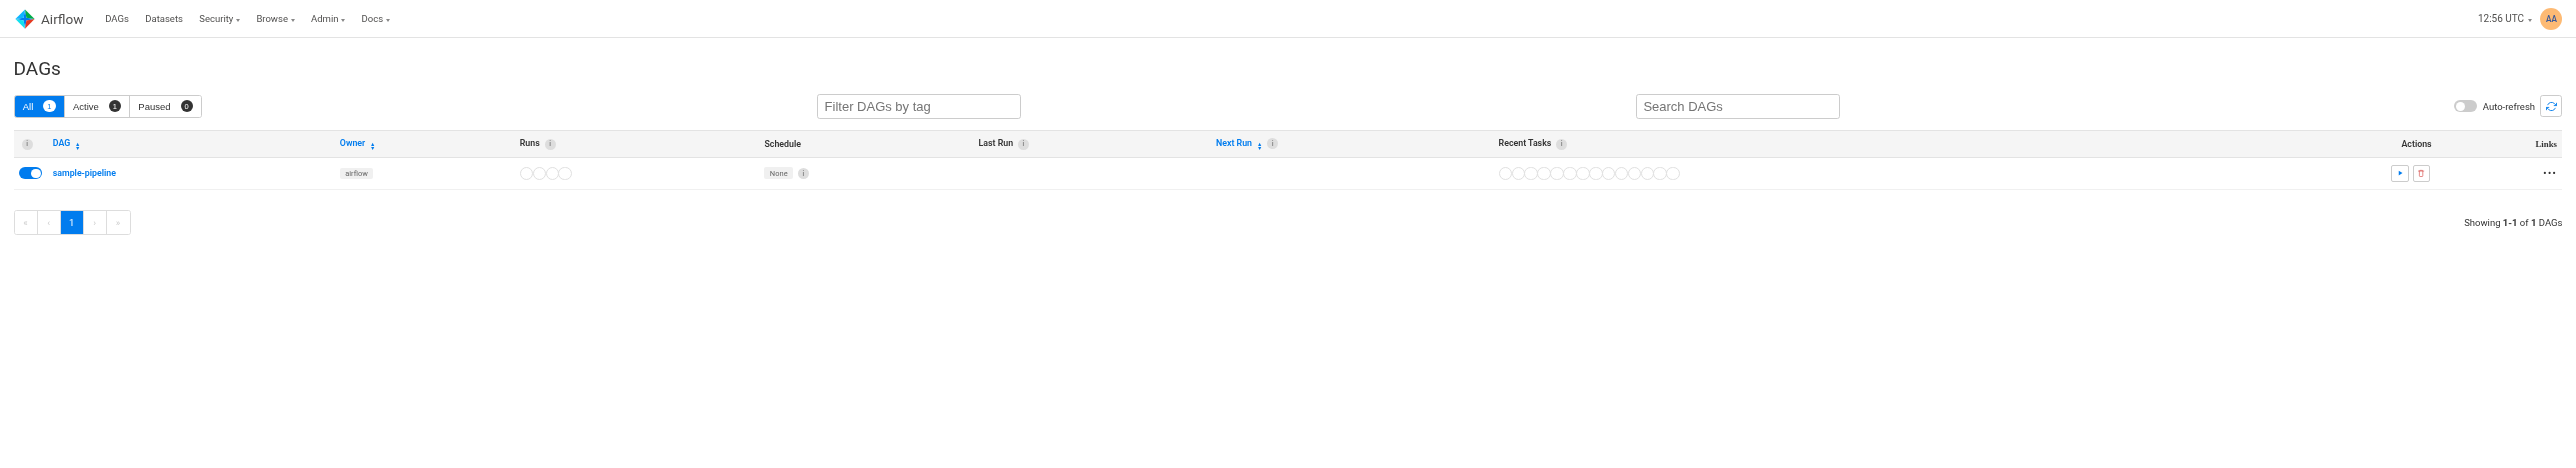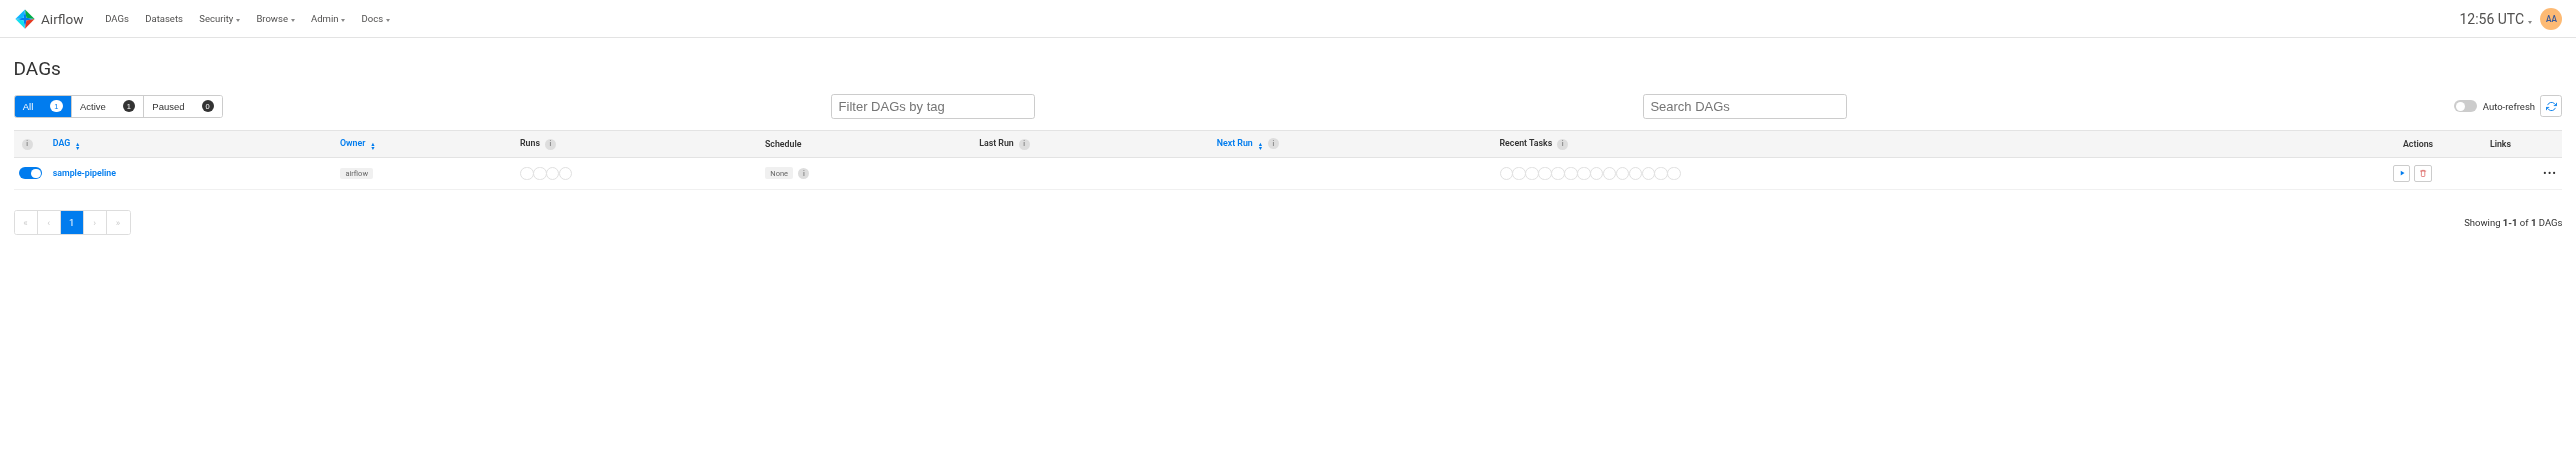--- a/index.html
+++ b/index.html
@@ -6,31 +6,31 @@
 body { font-family: -apple-system, BlinkMacSystemFont, "Segoe UI", Roboto, sans-serif; font-size: 9.5px; color: #333; background: #fff; }
 
 
 .navbar { display: flex; align-items: center; height: 38px; padding: 0 13.6px; border-bottom: 0.7px solid #e3e3e3; background: #fff; }
 .navbar-brand { display: flex; align-items: center; margin-right: 13.6px; font-size: 13.6px; color: #51504f; font-weight: 400; }
 .navbar-brand svg { width: 22px; height: 22px; margin-right: 5.4px; }
 .nav-items { display: flex; align-items: center; }
 .nav-item { display: flex; align-items: center; padding: 5.4px 8.2px; color: #51504f; cursor: pointer; font-size: 9.5px; }
 .nav-item .caret { margin-left: 2.7px; }
 .navbar-right { margin-left: auto; display: flex; align-items: center; gap: 8.2px; }
-.clock { color: #51504f; font-size: 14px; display: flex; align-items: center; }
+.clock { color: #51504f; font-size: 10px; display: flex; align-items: center; }
 .avatar { width: 22px; height: 22px; border-radius: 50%; background: #fdba74; color: #3b5998; display: flex; align-items: center; justify-content: center; font-size: 8.2px; font-weight: 600; cursor: pointer; }
 
 
 .container { padding: 11px 13.6px; }
 .page-title { font-size: 19px; font-weight: 400; color: #333; margin: 8.2px 0 13.6px; }
 
 
 .filter-row { display: flex; align-items: center; margin-bottom: 11px; gap: 5.4px; }
 .btn-group { display: inline-flex; border: 0.7px solid #ccc; border-radius: 2.7px; overflow: hidden; }
-.btn-group .filter-btn { padding: 4.1px 8.2px; border: none; border-right: 0.7px solid #ccc; background: #fff; cursor: pointer; display: flex; align-items: center; gap: 17px; font-size: 9.5px; color: #333; }
+.btn-group .filter-btn { padding: 4.1px 8.2px; border: none; border-right: 0.7px solid #ccc; background: #fff; cursor: pointer; display: flex; align-items: center; gap: 10px; font-size: 9.5px; color: #333; }
 .btn-group .filter-btn:last-child { border-right: none; }
 .btn-group .filter-btn.active { background: #017cee; color: #fff; }
 .count-badge { display: inline-flex; align-items: center; justify-content: center; min-width: 12.2px; height: 12.2px; border-radius: 6.1px; background: #333; color: #fff; font-size: 7.5px; padding: 0 2.7px; }
 .filter-btn.active .count-badge { background: #fff; color: #017cee; }
 .tag-filter { margin-left: auto; }
 .tag-filter input, .search-box input { border: 0.7px solid #ccc; border-radius: 2.7px; padding: 4.1px 6.8px; font-size: 13px; width: 204px; }
 .spacer-flex { flex: 1; }
 .auto-refresh-group { display: flex; align-items: center; gap: 5.4px; }
 .refresh-icon { width: 22px; height: 22px; border: 0.7px solid #ccc; border-radius: 2.7px; display: flex; align-items: center; justify-content: center; cursor: pointer; color: #017cee; }
 
@@ -192,21 +192,21 @@
         <th class="sortable">
           <span>Next Run</span>
           <span class="sort-caret">▲<br>▼</span>
           <span class="info-icon" style="color:#888;">i</span>
         </th>
         <th>
           <span>Recent Tasks</span>
           <span class="info-icon">i</span>
         </th>
         <th style="text-align:right;"><span>Actions</span></th>
-        <th style="text-align:center;"><span>Links</span></th>
+        <th style="text-align:right;font-family:Liberation Serif, serif;"><span>Links</span></th>
       </tr>
     </thead>
     <tbody>
       <tr>
         <td>
             <div class="toggle on"></div>
           </td>
         <td><a href="#" class="dag-link">sample-pipeline</a></td>
         <td><span class="owner-badge">airflow</span></td>
         <td>

